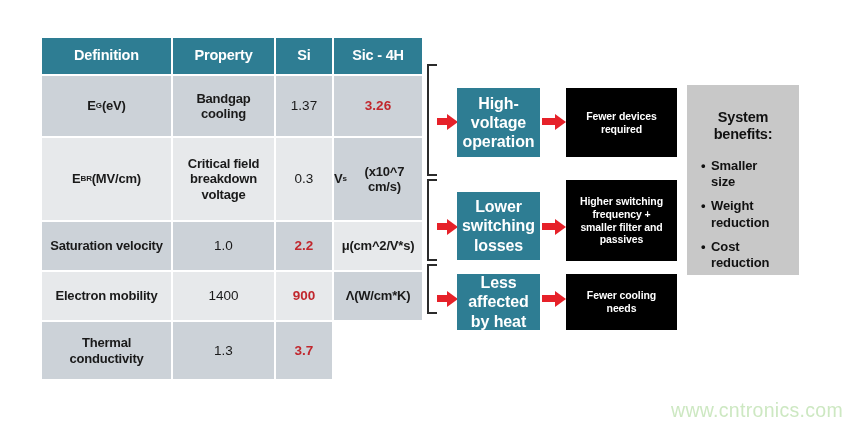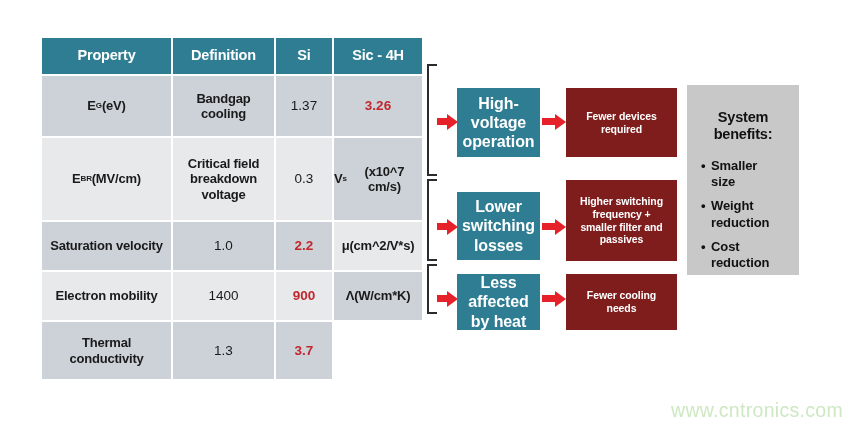--- a/index.html
+++ b/index.html
@@ -48,21 +48,21 @@
   .aR{left:542px;width:13px;}
   .ay1{top:118px;} .ay2{top:223px;} .ay3{top:295px;}
   
   .causebox{
     position:absolute;left:457px;width:83px;background:#2E7D93;color:#ffffff;
     font-weight:bold;font-size:16px;line-height:1.2;letter-spacing:-0.1px;
     display:flex;align-items:center;justify-content:center;text-align:center;
     padding:0 8px;box-sizing:border-box;
   }
   .effectbox{
-    position:absolute;left:566px;width:111px;background:#7f1d1d;color:#ffffff;
+    position:absolute;left:566px;width:111px;background:#000000;color:#ffffff;
     font-weight:bold;font-size:10.5px;line-height:1.2;letter-spacing:-0.1px;
     display:flex;align-items:center;justify-content:center;text-align:center;
     padding:0 14px;box-sizing:border-box;
   }
   .fy1{top:88px;height:69px;}
   .fy2c{top:192px;height:68px;}
   .fy2e{top:180px;height:81px;}
   .fy3{top:274px;height:56px;}
   
   .benefits{
@@ -83,22 +83,22 @@
     position:absolute;right:8px;top:399px;font-size:19.5px;color:#CDE8C2;
     letter-spacing:0.3px;
   }
 </style>
 </head>
 <body>
 
 <div class="canvas">
 
   <div class="ptable">
+    <div class="cell th">Definition</div>
     <div class="cell th">Property</div>
-    <div class="cell th">Definition</div>
     <div class="cell th">Si</div>
     <div class="cell th">Sic - 4H</div>
 
     <div class="cell row-a prop">
         <span>E</span>
         <sub>G</sub>
         <span> (eV)</span>
       </div>
     <div class="cell row-a def">Bandgap cooling</div>
     <div class="cell row-a si">1.37</div>

